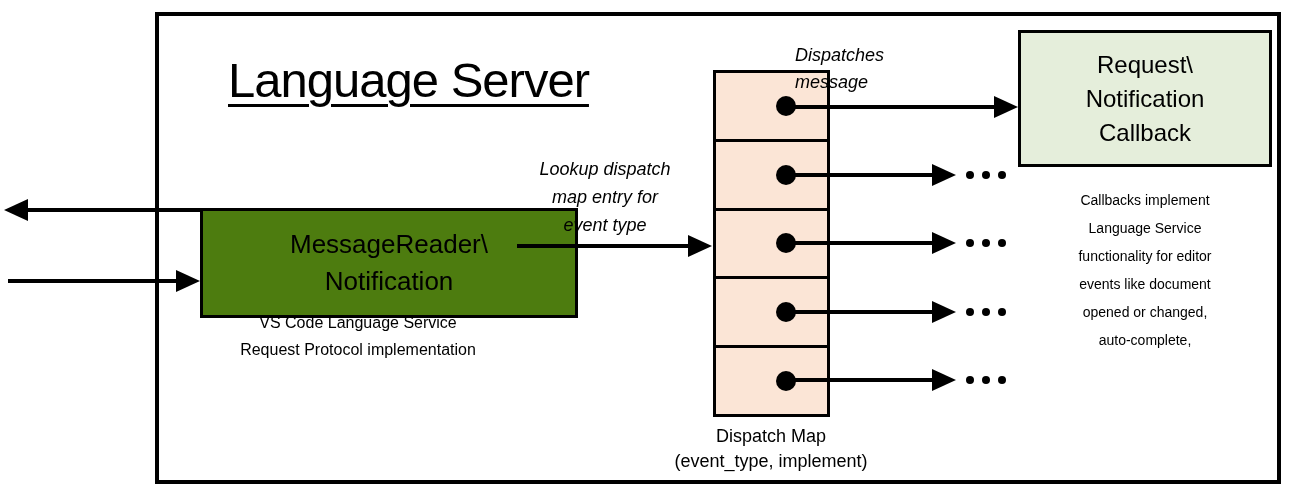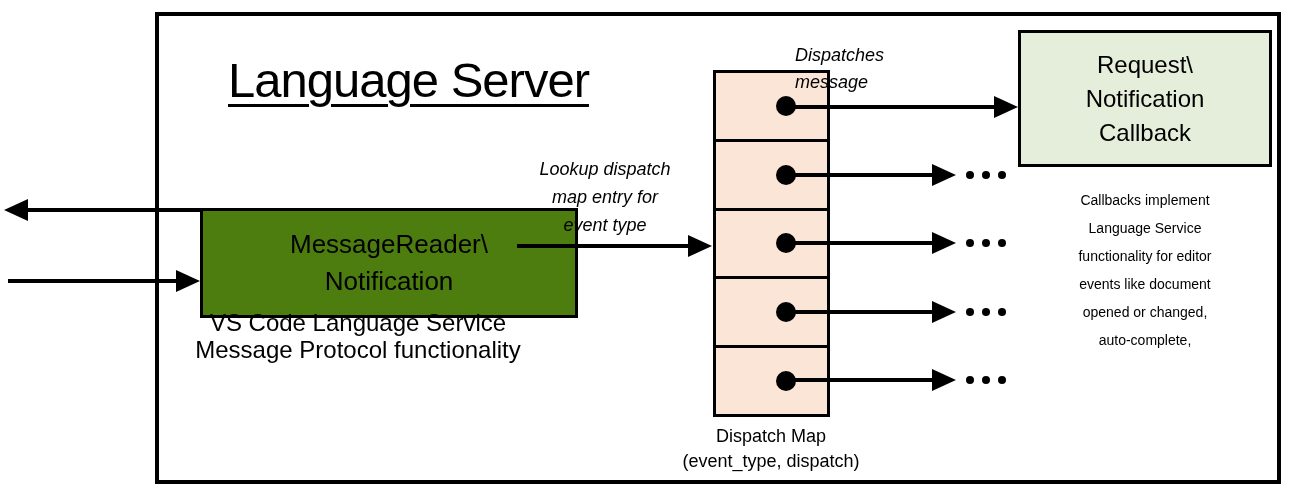--- a/index.html
+++ b/index.html
@@ -42,21 +42,21 @@
 
   
   .reader-box {
     left:200px; top:192px; width:378px; height:110px;
     background:#4d7c0f; border:3px solid #000; box-sizing:border-box;
     display:flex; flex-direction:column; align-items:center; justify-content:center;
     font-size:26px; line-height:37px; text-align:center;margin-top:16px;
   }
   .reader-caption {
     left:188px; top:309px; width:340px; text-align:center;
-    font-size:24px; line-height:27px;
+    font-size:16px; line-height:27px;
   }
 
   .lookup-label {
     left:505px; top:155px; width:200px; text-align:center;
     font-style:italic; font-size:18px; line-height:28px;
   }
 
   
   .dispatch-map {
     left:713px; top:70px; width:117px; height:347px;
@@ -110,21 +110,21 @@
     <div class="ah-r" style="left:176px; top:270px;"></div>
   </div>
 
 
   <div class="abs reader-box">
     <div>MessageReader\</div>
     <div>Notification</div>
   </div>
   <div class="abs reader-caption">
     <div>VS Code Language Service</div>
-    <div>Message Protocol functionality</div>
+    <div>Request Protocol implementation</div>
   </div>
 
   <div class="abs lookup-label">
     <div>Lookup dispatch</div>
     <div>map entry for</div>
     <div>event type</div>
   </div>
 
   <div>
     <div class="hline" style="left:517px; top:244px; width:173px;"></div>
@@ -143,21 +143,21 @@
       </div>
     <div class="dm-cell">
         <span class="dm-dot"></span>
       </div>
     <div class="dm-cell">
         <span class="dm-dot"></span>
       </div>
   </div>
   <div class="abs map-caption">
     <div>Dispatch Map</div>
-    <div>(event_type, dispatch)</div>
+    <div>(event_type, implement)</div>
   </div>
 
   <div class="abs dispatches-label">
     <div>Dispatches</div>
     <div>message</div>
   </div>
 
   <div>
     <div class="hline" style="left:786px; top:105px; width:210px;"></div>
     <div class="ah-r" style="left:994px; top:96px;"></div>

